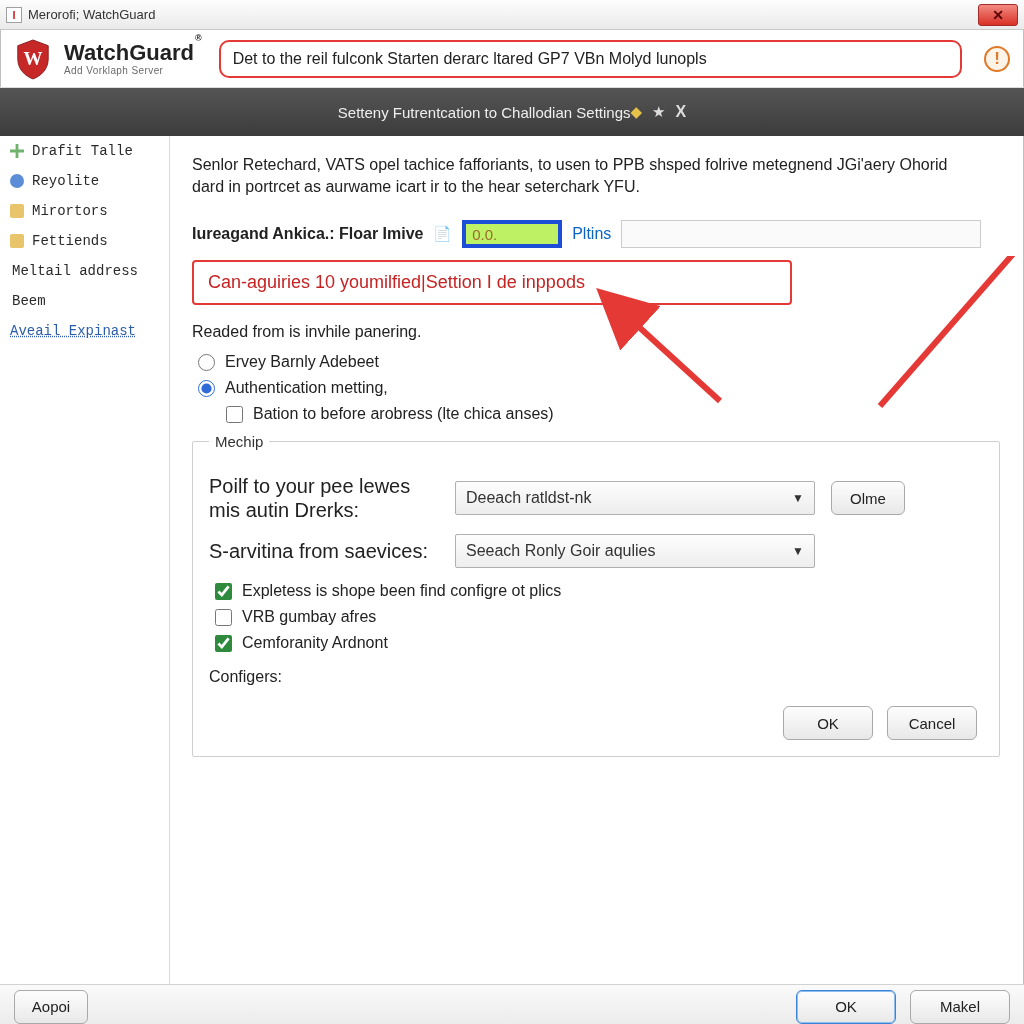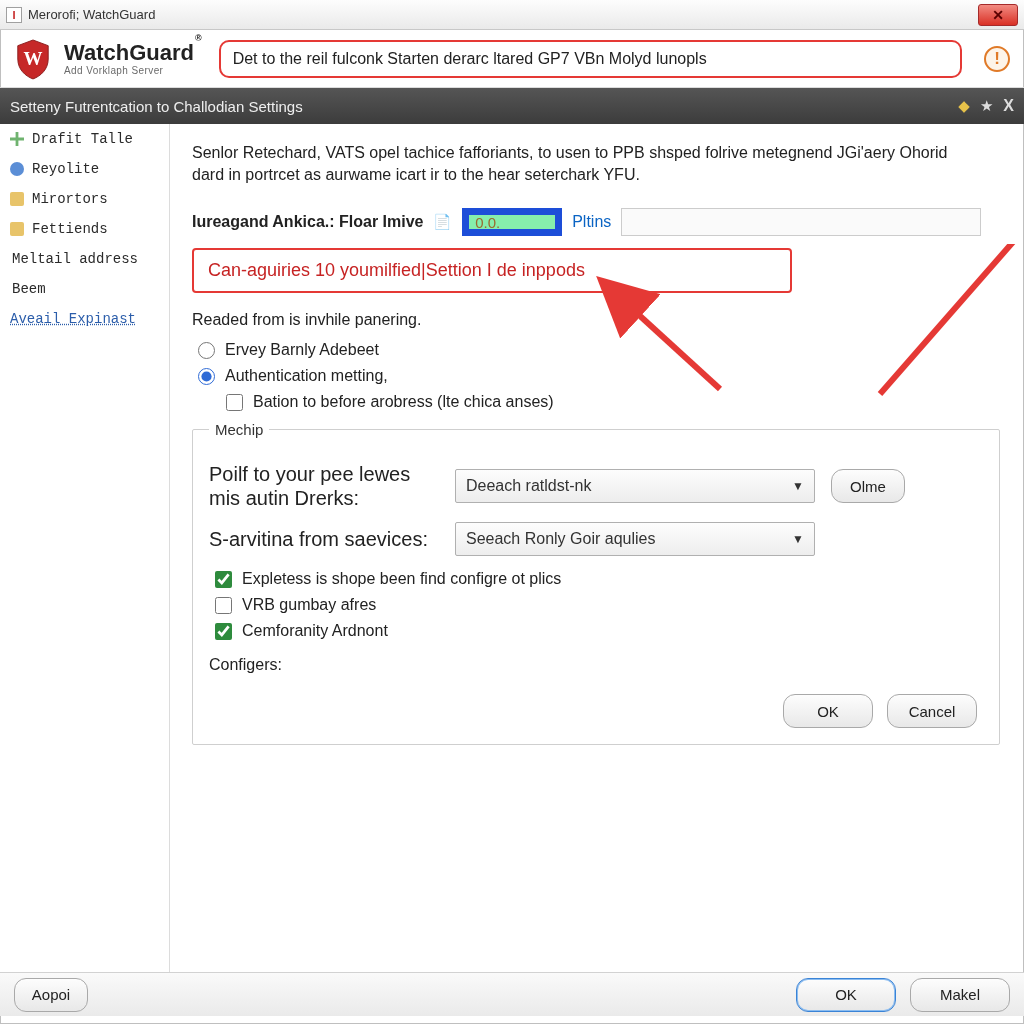--- a/index.html
+++ b/index.html
@@ -76,24 +76,24 @@
   .alert-icon {
     width:26px;height:26px;border-radius:50%;
     border:2px solid #e07a28; background:#fdf4e9;
     display:flex;align-items:center;justify-content:center;
     color:#e07a28;font-weight:bold;font-size:17px;
     margin-left:10px;
   }
 
   
   .section-header {
-    height:36px;
+    height:48px;
     background: linear-gradient(#555,#3c3c3c);
     color:#eee;
-    display:flex; align-items:center; justify-content:space-between;
+    display:flex; align-items:center; justify-content:center;
     padding:0 10px;
     font-size:15px;
   }
   .section-tools { display:flex; gap:10px; align-items:center; color:#ddd; }
   .section-tools span{ font-size:15px; }
   .section-tools .x{ font-weight:bold; font-size:16px; }
 
   
   .body {
     display:flex;
@@ -124,22 +124,22 @@
   .ic-folder2 { background:#e8c46a; border-radius:2px; }
 
   .content {
     flex:1; padding:18px 24px 10px 22px;
     position:relative;
   }
   .para { font-size:16px; color:#222; line-height:1.38; max-width:780px; margin-bottom:22px;}
   .row { display:flex; align-items:center; gap:10px; margin:6px 0; }
   .row-label { font-size:16px; color:#222;font-weight:bold; }
   .row-input {
-    width:100px; height:28px; border:7px solid #1d4ed8;
-    background:#86efac; font-size:15px; padding:2px 6px; color:#9a6b2f;
+    width:100px; height:28px; border:4px solid #1d4ed8;
+    background:#bef264; font-size:15px; padding:2px 6px; color:#9a6b2f;
   }
   .link-text{ color:#0b64c4; font-size:16px;}
   .long-readonly { width:360px; height:28px; border:1px solid #ccc; background:#fafafa; padding:2px 8px; font-size:15px; color:#666; display:flex; align-items:center;}
   .callout {
     border:2px solid #e53935;
     border-radius:4px;
     padding:10px 14px;
     color:#c62323;
     font-size:18px;
     margin:12px 0 18px 0;
@@ -164,21 +164,21 @@
   .combo {
     flex:0 0 360px; height:34px;
     border:1px solid #b0b0b0; border-radius:2px;
     background: linear-gradient(#fdfdfd,#ededed);
     display:flex; align-items:center; justify-content:space-between;
     padding:0 10px; font-size:16px; color:#333;
   }
   .combo .chev { font-size:12px; color:#333; }
   .btn {
     height:34px; min-width:74px; padding:0 16px;
-    border:1px solid #a9a9a9; border-radius:12px;
+    border:1px solid #a9a9a9; border-radius:6px;
     background: linear-gradient(#fdfdfd,#e8e8e8);
     font-size:15px; color:#222;
     display:inline-flex; align-items:center; justify-content:center;
   }
   .check-list { margin-top:14px; }
   .check-list .checkrow{ margin-left:6px; }
   .configers { font-size:16px; margin-top:16px; }
 
   
   .inner-buttons { display:flex; gap:14px; justify-content:flex-end; margin-top:20px; padding-right:6px;}

